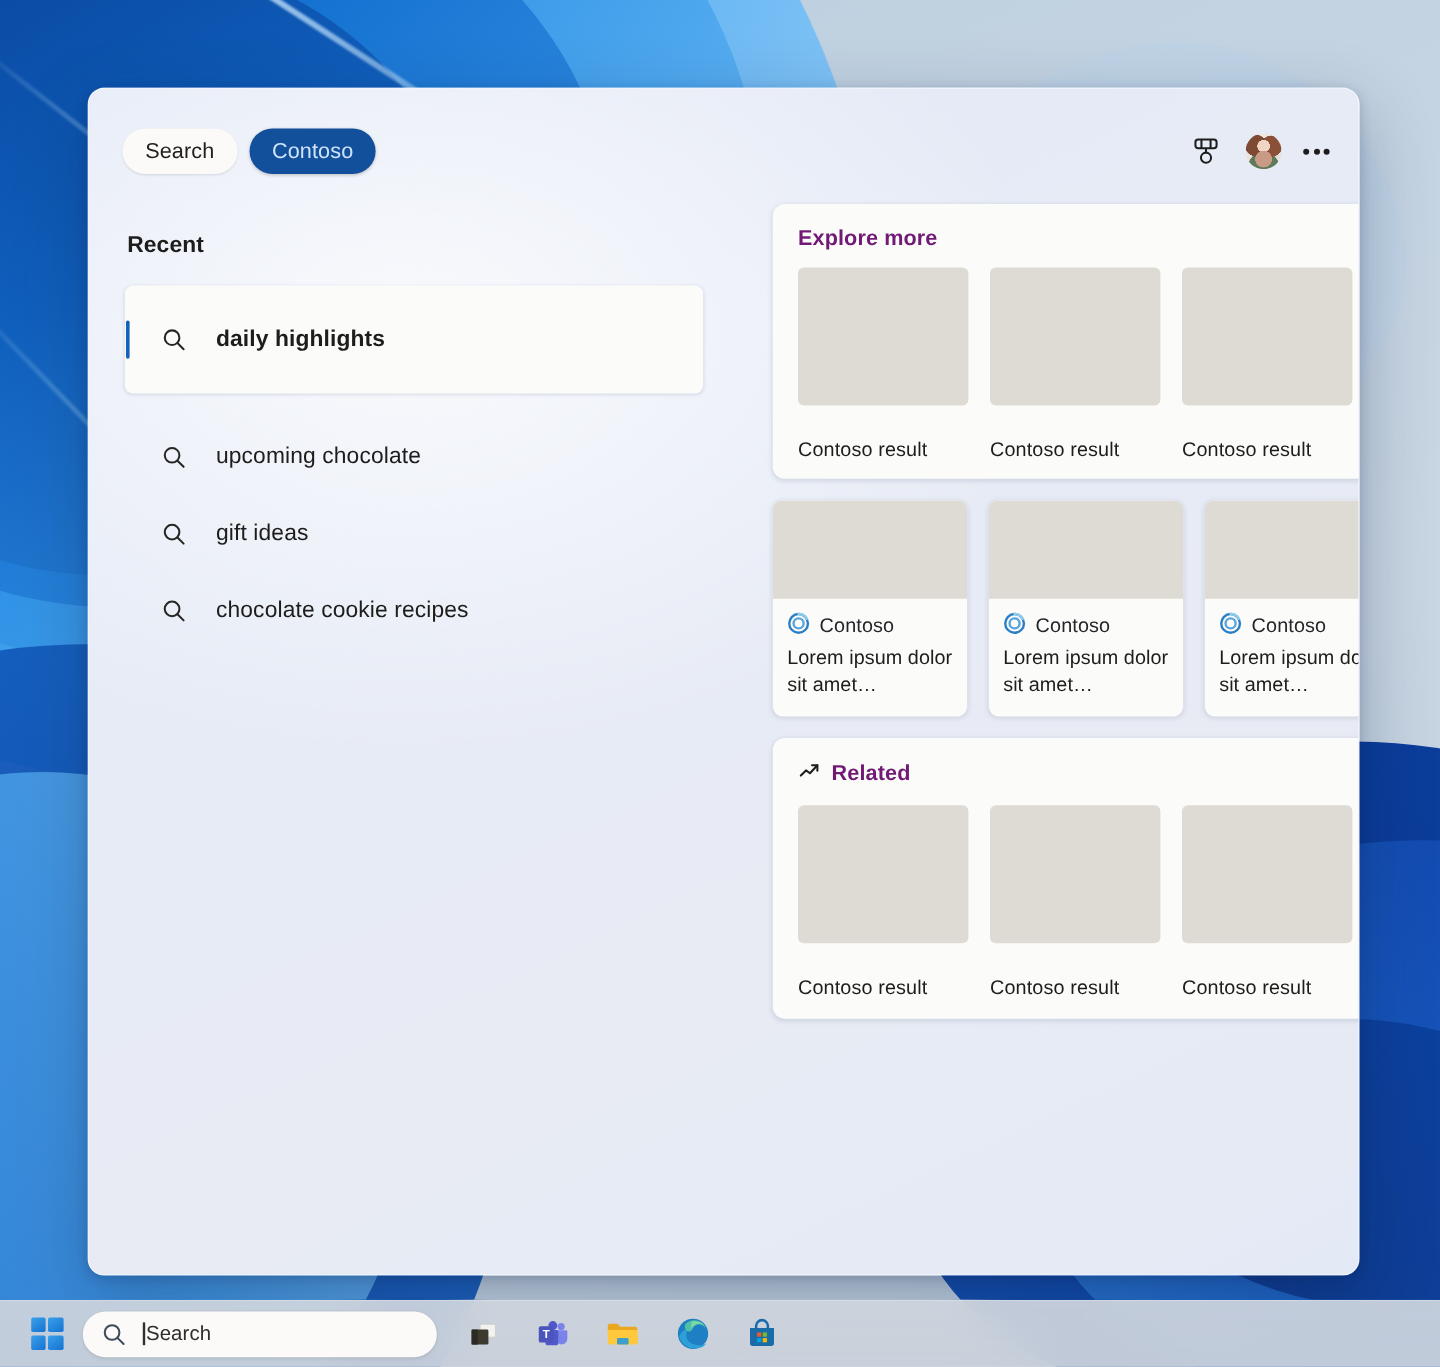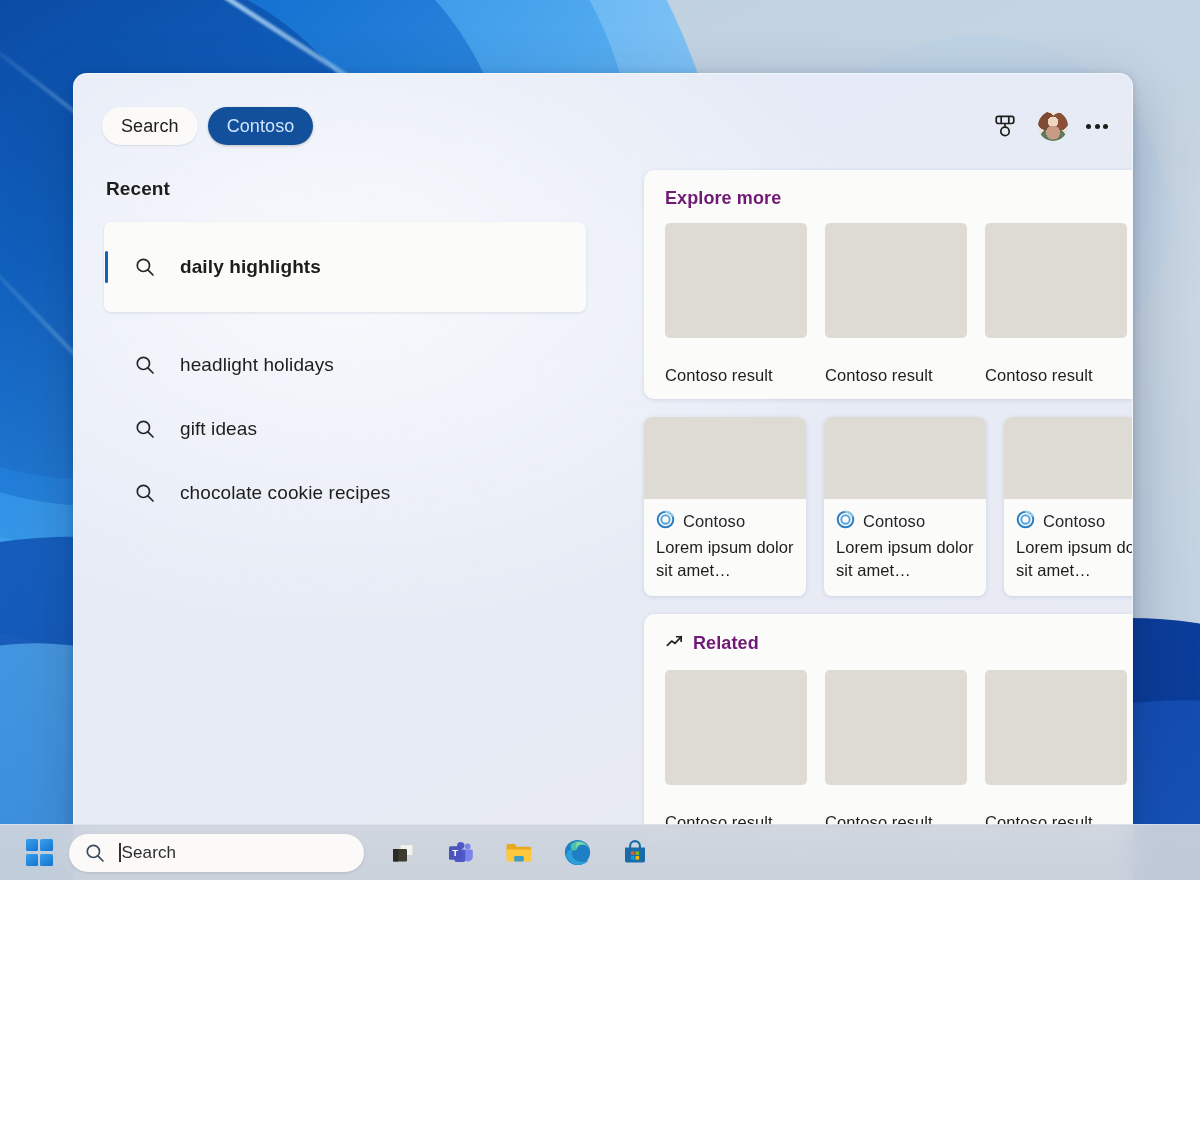--- a/index.html
+++ b/index.html
@@ -8,21 +8,21 @@
     width: 1200px;
     height: 1139px;
     overflow: hidden;
     font-family: "Liberation Sans", "DejaVu Sans", sans-serif;
   }
 
   
   #desktop {
     position: relative;
     width: 1200px;
-    height: 880px;
+    height: 1139px;
     background: linear-gradient(155deg, #b9ccdd 0%, #c3d3e2 30%, #c9d6e3 60%, #bfd0e0 100%);
     overflow: hidden;
   }
 
   .wp-layer { position: absolute; pointer-events: none; }
 
   
   .bloom-a {
     left: -320px; top: -300px;
     width: 1020px; height: 920px;
@@ -206,21 +206,21 @@
     cursor: pointer;
     flex: 0 0 auto;
   }
   #more-dots { display: flex; gap: 3.5px; align-items: center; cursor: pointer; }
   #more-dots i { width: 5px; height: 5px; border-radius: 50%; background: #1d1d1b; display: block; }
 
   
   #recent-col {
     position: absolute;
     left: 30px;
-    top: 104px;
+    top: 120px;
     width: 482px;
   }
   #recent-title {
     font-size: 19px;
     font-weight: 700;
     color: #1d1d1b;
     letter-spacing: .1px;
     margin-left: 2px;
   }
   #recent-list { margin-top: 22px; }
@@ -488,21 +488,21 @@
 
         <div class="recent-gap"></div>
 
         <div class="recent-item">
           <span class="q-icon">
             <svg width="20" height="20" viewBox="0 0 20 20" fill="none" stroke="#262624" stroke-width="1.7">
               <circle cx="8.4" cy="8.4" r="6.1"></circle>
                 <line x1="12.9" y1="12.9" x2="18" y2="18" stroke-linecap="round"></line>
             </svg>
           </span>
-          <span class="r-label">headlight holidays</span>
+          <span class="r-label">upcoming chocolate</span>
         </div>
 
         <div class="recent-gap"></div>
 
         <div class="recent-item">
           <span class="q-icon">
             <svg width="20" height="20" viewBox="0 0 20 20" fill="none" stroke="#262624" stroke-width="1.7">
               <circle cx="8.4" cy="8.4" r="6.1"></circle>
                 <line x1="12.9" y1="12.9" x2="18" y2="18" stroke-linecap="round"></line>
             </svg>

